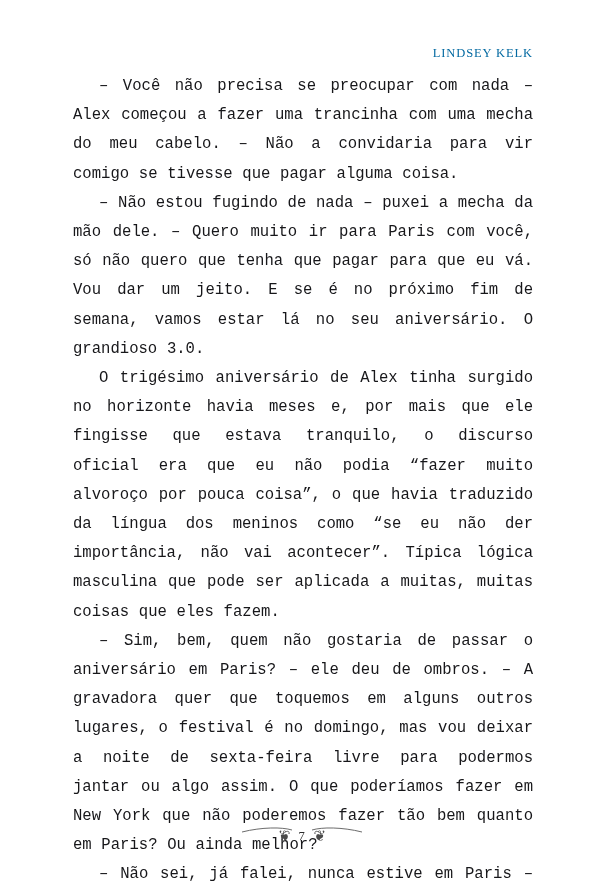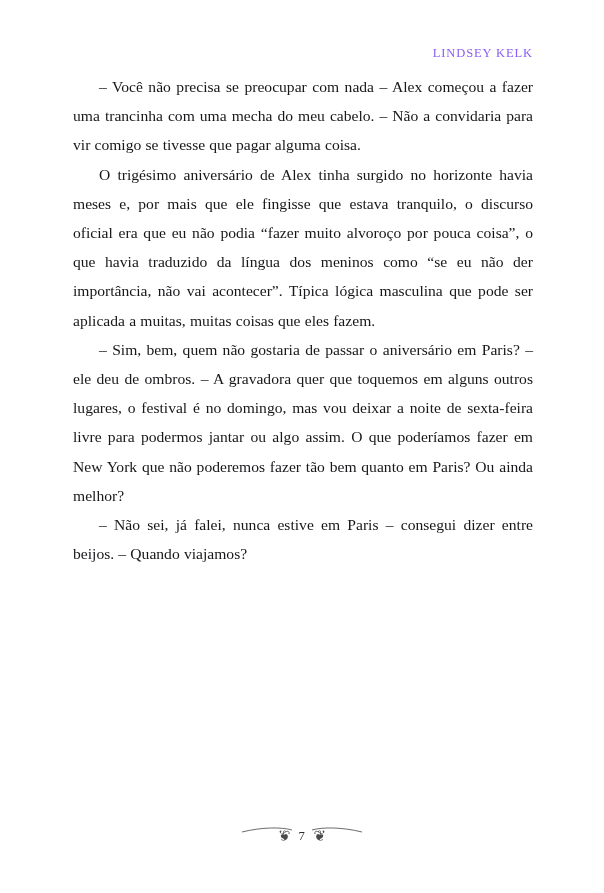--- a/index.html
+++ b/index.html
@@ -21,38 +21,39 @@
     box-sizing: border-box;
     padding: 0;
   }
   .running-head {
     position: absolute;
     top: 46px;
     right: 71px;
     font-family: "Liberation Serif", serif;
     font-size: 12.5px;
     letter-spacing: 0.9px;
-    color: #8b5cf6;
+    color: #0369a1;
     font-variant: small-caps;
     text-transform: uppercase;
   }
   .body-text {
     position: absolute;
     top: 72px;
     left: 73px;
     width: 460px;
   }
   .body-text p {
     margin: 0;
     font-size: 15.6px;
     line-height: 29.2px;
     text-align: justify;
     text-indent: 26px;
     color: #17171a;
     word-spacing: 0.3px;
+    font-family: Liberation Mono, monospace;
   }
   .folio {
     position: absolute;
     bottom: 48px;
     left: 0;
     width: 604px;
     text-align: center;
     font-size: 12.5px;
     color: #2b2b2b;
   }
@@ -91,20 +92,21 @@
 <body>
 
 <div class="page">
 
   <div class="running-head">
     <span>Lindsey Kelk</span>
   </div>
 
   <div class="body-text">
     <p>– Você não precisa se preocupar com nada – Alex começou a fazer uma trancinha com uma mecha do meu cabelo. – Não a convidaria para vir comigo se tivesse que pagar alguma coisa.</p>
+    <p>– Não estou fugindo de nada – puxei a mecha da mão dele. – Quero muito ir para Paris com você, só não quero que tenha que pagar para que eu vá. Vou dar um jeito. E se é no próximo fim de semana, vamos estar lá no seu aniversário. O grandioso 3.0.</p>
     <p>O trigésimo aniversário de Alex tinha surgido no horizonte havia meses e, por mais que ele fingisse que estava tranquilo, o discurso oficial era que eu não podia “fazer muito alvoroço por pouca coisa”, o que havia traduzido da língua dos meninos como “se eu não der importância, não vai acontecer”. Típica lógica masculina que pode ser aplicada a muitas, muitas coisas que eles fazem.</p>
     <p>– Sim, bem, quem não gostaria de passar o aniversário em Paris? – ele deu de ombros. – A gravadora quer que toquemos em alguns outros lugares, o festival é no domingo, mas vou deixar a noite de sexta-feira livre para podermos jantar ou algo assim. O que poderíamos fazer em New York que não poderemos fazer tão bem quanto em Paris? Ou ainda melhor?</p>
     <p>– Não sei, já falei, nunca estive em Paris – consegui dizer entre beijos. – Quando viajamos?</p>
 
   </div>
 
   <div class="folio-rule">
     <svg width="124" height="10" viewBox="0 0 124 10" fill="none" xmlns="http://www.w3.org/2000/svg" aria-hidden="true">
       <path d="M2 6 C 22 1, 42 1, 52 4" stroke="#5a5a5a" stroke-width="0.9" fill="none"></path>
       <path d="M72 4 C 82 1, 102 1, 122 6" stroke="#5a5a5a" stroke-width="0.9" fill="none"></path>

